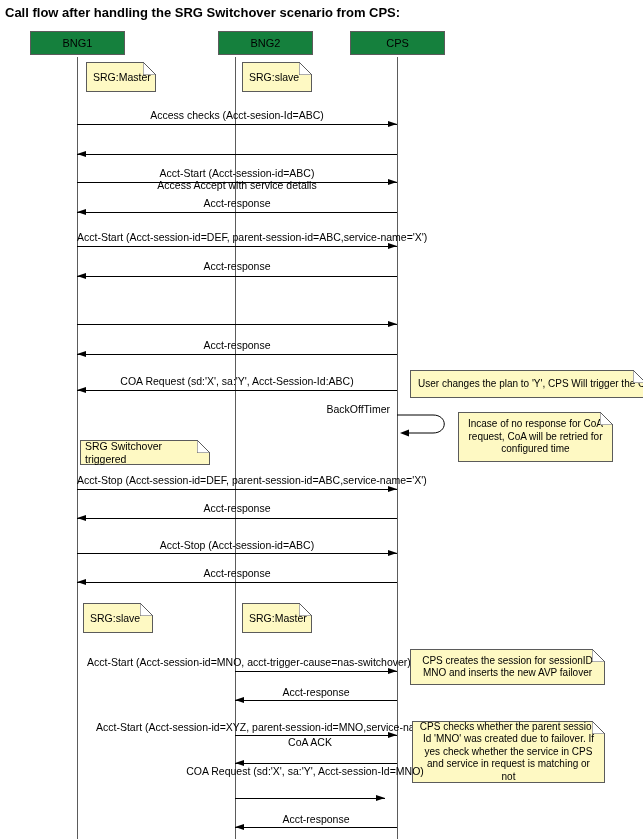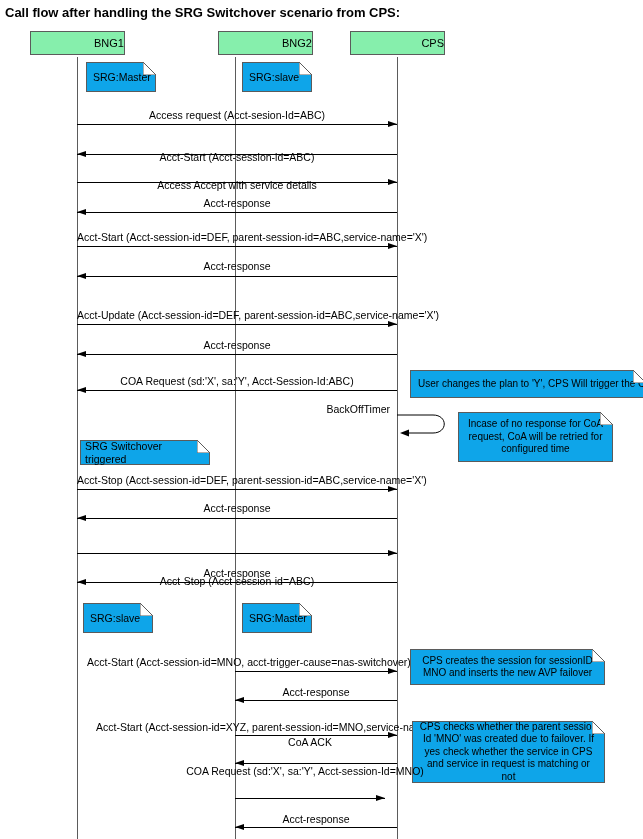--- a/index.html
+++ b/index.html
@@ -6,39 +6,39 @@
   .canvas {
     position:relative; width:643px; height:839px; overflow:hidden;
     background:#ffffff; font-family:"Liberation Sans", sans-serif; color:#000;
   }
   .title {
     position:absolute; left:5px; top:5px; font-size:13px; font-weight:bold;
     white-space:nowrap; color:#000;
   }
   .actor {
     position:absolute; top:31px; width:95px; height:24px; box-sizing:border-box;
-    border:1px solid #5b5b5b; background:#86efac; display:flex; align-items:center;
-    justify-content:flex-end; font-size:11px;
+    border:1px solid #5b5b5b; background:#15803d; display:flex; align-items:center;
+    justify-content:center; font-size:11px;
   }
   .lifeline { position:absolute; top:57px; bottom:0; width:1px; background:#5b5b5b; }
   .mlabel {
     position:absolute; font-size:10.5px; line-height:13px; height:13px;
     text-align:center; white-space:nowrap; color:#000;
   }
   .mlabel.right-align { text-align:right; }
   .arr { position:absolute; height:0; border-top:1px solid #000; }
   .arr::after {
     content:""; position:absolute; width:0; height:0; top:-4px;
     border-top:3.5px solid transparent; border-bottom:3.5px solid transparent;
   }
   .arr.dir-right::after { right:0; border-left:9px solid #000; }
   .arr.dir-left::after  { left:0;  border-right:9px solid #000; }
   .note {
     position:absolute; box-sizing:border-box; border:1px solid #5b5b5b;
-    background:#0ea5e9; font-size:10.5px; line-height:13px;
+    background:#fef9c3; font-size:10.5px; line-height:13px;
     display:flex; align-items:center;
   }
   .note .txt { width:100%; padding:2px 6px; }
   .note.center .txt { text-align:center; }
   .note.small-font { font-size:10px; line-height:12.5px; }
   .note.oneline .txt { white-space:nowrap; padding:2px 7px; }
   .fold { position:absolute; top:-1px; right:-1px; }
   .loop-svg { position:absolute; }
 </style>
 </head>
@@ -70,39 +70,38 @@
       </svg>
   </div>
   <div class="note" style="left:242px;top:62px;width:70px;height:30px;">
     <span class="txt">SRG:slave</span>
     <svg class="fold" width="13" height="13" viewBox="0 0 13 13">
         <path d="M0 0 L13 0 L13 13 Z" fill="#fff"></path>
         <path d="M0 0 L0 13 L13 13 Z" fill="#fff" stroke="#5b5b5b"></path>
       </svg>
   </div>
 
-  <div class="mlabel" style="left:77px;top:109px;width:320px;">Access request (Acct-sesion-Id=ABC)</div>
+  <div class="mlabel" style="left:77px;top:109px;width:320px;">Access checks (Acct-sesion-Id=ABC)</div>
   <div class="arr dir-right" style="left:77px;top:124px;width:320px;"></div>
 
   <div class="mlabel" style="left:77px;top:139px;width:320px;margin-top:40px;">Access Accept with service details</div>
   <div class="arr dir-left" style="left:77px;top:154px;width:320px;"></div>
 
-  <div class="mlabel" style="left:77px;top:151px;width:320px;">Acct-Start (Acct-session-id=ABC)</div>
+  <div class="mlabel" style="left:77px;top:167px;width:320px;">Acct-Start (Acct-session-id=ABC)</div>
   <div class="arr dir-right" style="left:77px;top:182px;width:320px;"></div>
 
   <div class="mlabel" style="left:77px;top:197px;width:320px;">Acct-response</div>
   <div class="arr dir-left" style="left:77px;top:212px;width:320px;"></div>
 
   <div class="mlabel" style="left:77px;top:231px;width:320px;">Acct-Start (Acct-session-id=DEF, parent-session-id=ABC,service-name='X')</div>
   <div class="arr dir-right" style="left:77px;top:246px;width:320px;"></div>
 
   <div class="mlabel" style="left:77px;top:260px;width:320px;">Acct-response</div>
   <div class="arr dir-left" style="left:77px;top:276px;width:320px;"></div>
 
-  <div class="mlabel" style="left:77px;top:309px;width:320px;">Acct-Update (Acct-session-id=DEF, parent-session-id=ABC,service-name='X')</div>
   <div class="arr dir-right" style="left:77px;top:324px;width:320px;"></div>
 
   <div class="mlabel" style="left:77px;top:339px;width:320px;">Acct-response</div>
   <div class="arr dir-left" style="left:77px;top:354px;width:320px;"></div>
 
   <div class="mlabel" style="left:77px;top:375px;width:320px;">COA Request (sd:'X', sa:'Y', Acct-Session-Id:ABC)</div>
   <div class="arr dir-left" style="left:77px;top:390px;width:320px;"></div>
 
   <div class="mlabel right-align" style="left:290px;top:403px;width:100px;">BackOffTimer</div>
   <svg class="loop-svg" style="left:397px;top:411px;" width="56" height="28" viewBox="0 0 56 28">
@@ -132,21 +131,21 @@
         <path d="M0 0 L0 13 L13 13 Z" fill="#fff" stroke="#5b5b5b"></path>
       </svg>
   </div>
 
   <div class="mlabel" style="left:77px;top:474px;width:320px;">Acct-Stop (Acct-session-id=DEF, parent-session-id=ABC,service-name='X')</div>
   <div class="arr dir-right" style="left:77px;top:489px;width:320px;"></div>
 
   <div class="mlabel" style="left:77px;top:502px;width:320px;">Acct-response</div>
   <div class="arr dir-left" style="left:77px;top:518px;width:320px;"></div>
 
-  <div class="mlabel" style="left:77px;top:539px;width:320px;margin-top:36px;">Acct-Stop (Acct-session-id=ABC)</div>
+  <div class="mlabel" style="left:77px;top:539px;width:320px;">Acct-Stop (Acct-session-id=ABC)</div>
   <div class="arr dir-right" style="left:77px;top:553px;width:320px;"></div>
 
   <div class="mlabel" style="left:77px;top:567px;width:320px;">Acct-response</div>
   <div class="arr dir-left" style="left:77px;top:582px;width:320px;"></div>
 
   <div class="note" style="left:83px;top:603px;width:70px;height:30px;">
     <span class="txt">SRG:slave</span>
     <svg class="fold" width="13" height="13" viewBox="0 0 13 13">
         <path d="M0 0 L13 0 L13 13 Z" fill="#fff"></path>
         <path d="M0 0 L0 13 L13 13 Z" fill="#fff" stroke="#5b5b5b"></path>

